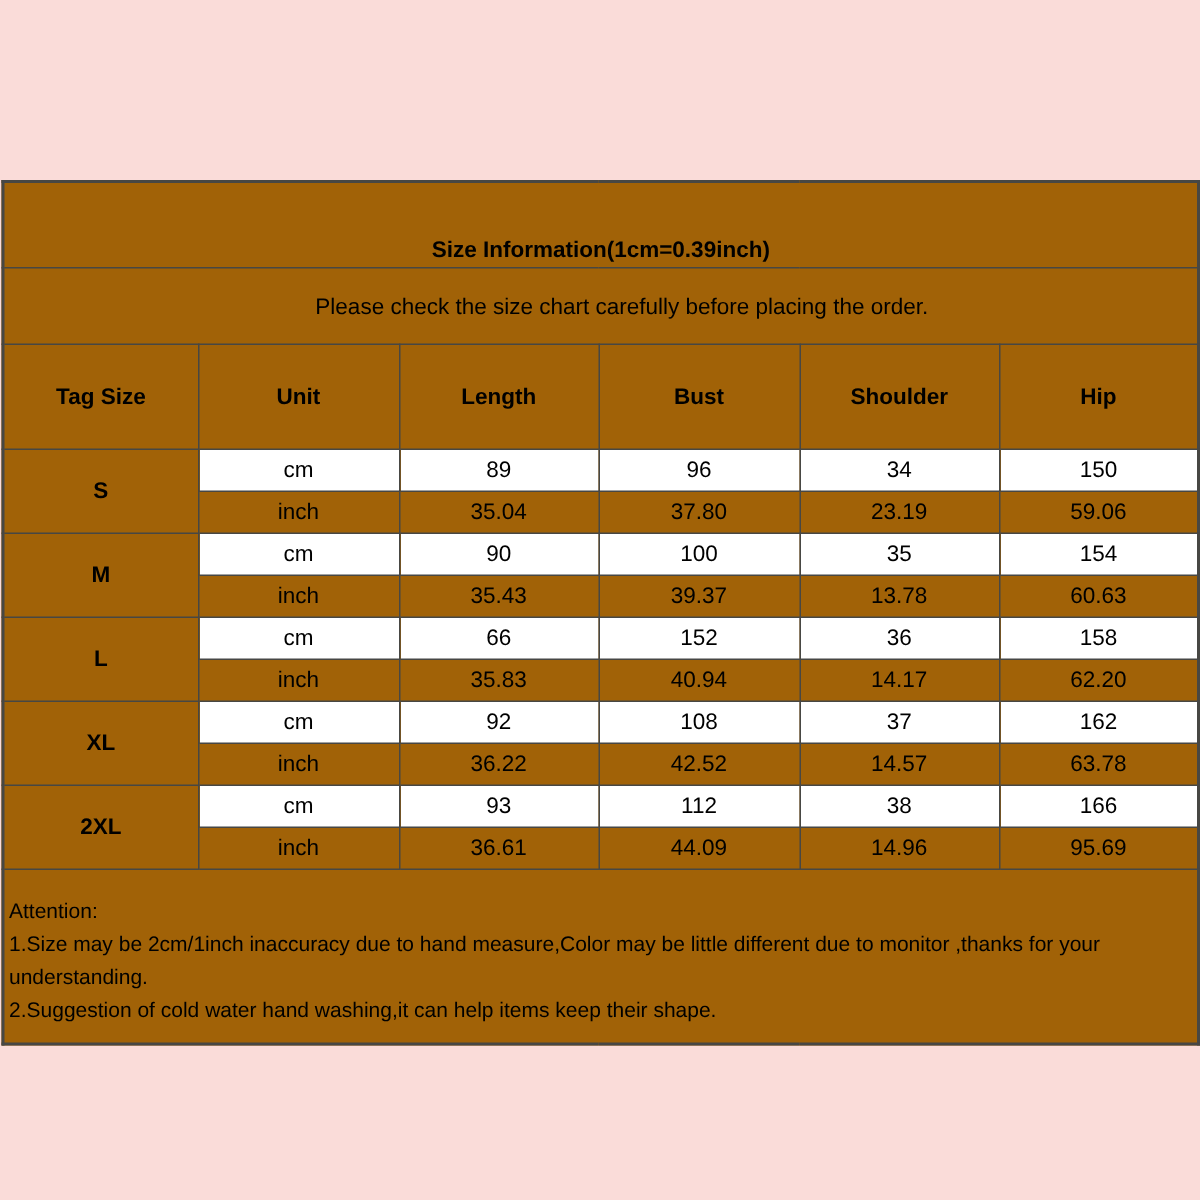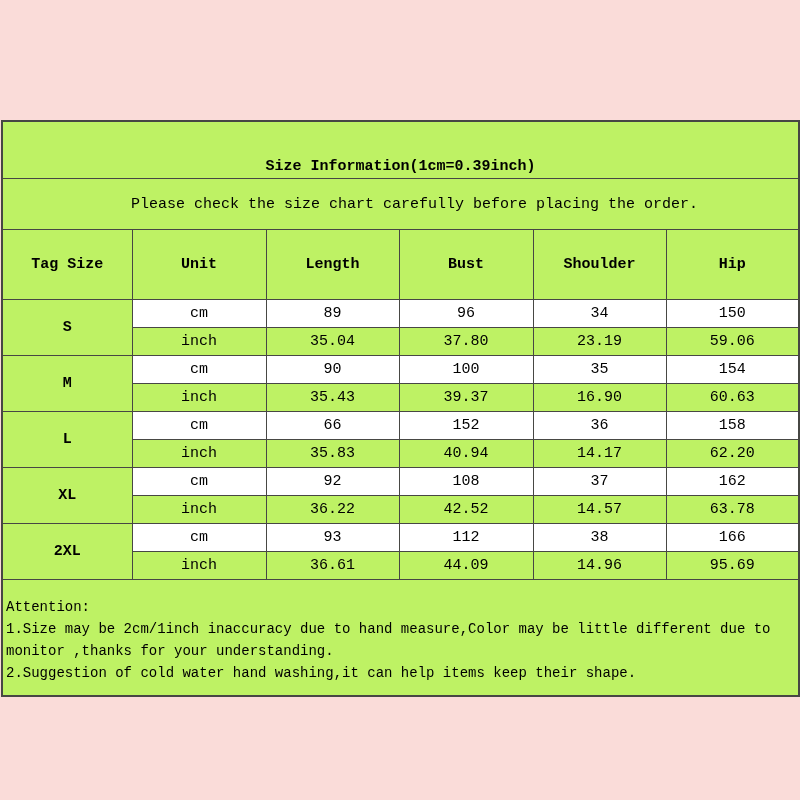--- a/index.html
+++ b/index.html
@@ -18,23 +18,22 @@
     background: #fadcd9;
     overflow: hidden;
   }
   table.size-chart {
     position: absolute;
     left: 1px;
     top: 120px;
     width: 797px;
     border-collapse: collapse;
     table-layout: fixed;
-    background: #bef264;
+    background: #a16207;
     border: 2px solid #474744;
-    font-family: Liberation Mono, monospace;
   }
   table.size-chart td {
     border: 1px solid #474744;
     font-size: 15px;
     text-align: center;
     vertical-align: middle;
     padding: 0;
     overflow: hidden;
     white-space: nowrap;
   }
@@ -121,21 +120,21 @@
         <td class="white-cell">cm</td>
         <td class="white-cell">90</td>
         <td class="white-cell">100</td>
         <td class="white-cell">35</td>
         <td class="white-cell">154</td>
       </tr>
       <tr class="data-row">
         <td>inch</td>
         <td>35.43</td>
         <td>39.37</td>
-        <td>16.90</td>
+        <td>13.78</td>
         <td>60.63</td>
       </tr>
 
       <tr class="data-row">
         <td class="tag-cell" rowspan="2">L</td>
         <td class="white-cell">cm</td>
         <td class="white-cell">66</td>
         <td class="white-cell">152</td>
         <td class="white-cell">36</td>
         <td class="white-cell">158</td>

